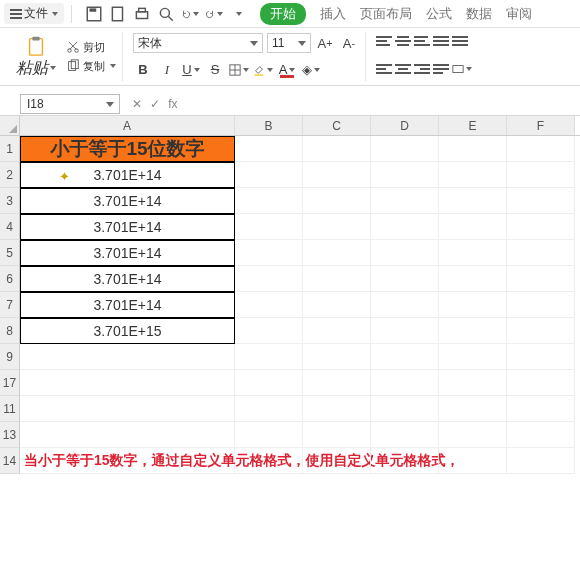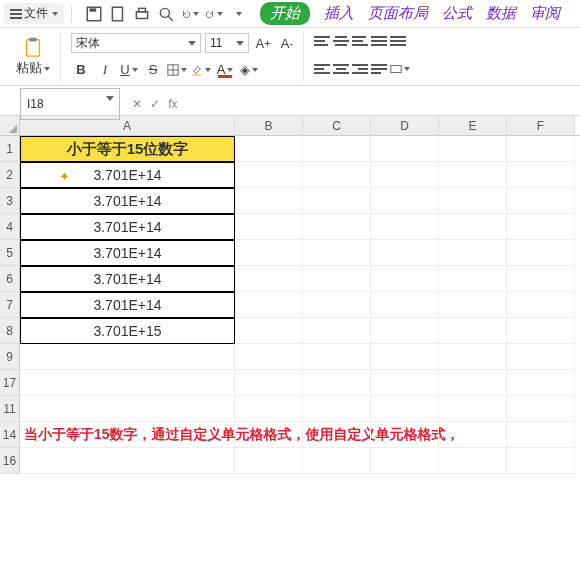--- a/index.html
+++ b/index.html
@@ -5,55 +5,55 @@
   * { box-sizing: border-box; margin: 0; padding: 0; font-family: "Microsoft YaHei", Arial, sans-serif; }
   body { width: 580px; height: 563px; background: #fff; font-size: 12px; overflow: hidden; color: #333; }
   .menubar { display: flex; align-items: center; height: 28px; background: #fff; border-bottom: 1px solid #e0e0e0; padding: 12px 4px; gap: 3px; }
   .menubar-file { display: flex; align-items: center; background: #f2f2f2; border-radius: 3px; padding: 2px 6px; cursor: pointer; gap: 2px; }
   .hamb { display: inline-block; width: 12px; height: 10px; position: relative; }
   .hamb::before, .hamb::after, .hamb span { content: ""; position: absolute; left: 0; right: 0; height: 2px; background: #555; }
   .hamb::before { top: 0; } .hamb span { top: 4px; } .hamb::after { top: 8px; }
   .qat { display: flex; align-items: center; gap: 6px; margin-left: 6px; }
   .qat-ic { width: 18px; height: 18px; display: flex; align-items: center; justify-content: center; color: #555; cursor: pointer; }
   .vline { width: 1px; height: 18px; background: #ddd; margin: 0 4px; }
-  .tabs { display: flex; align-items: center; gap: 14px; margin-left: 10px; font-size: 15px; font-style: italic; }
-  .tab { color: #6d28d9; cursor: pointer; }
+  .tabs { display: flex; align-items: center; gap: 14px; margin-left: 10px; font-size: 13px; }
+  .tab { color: #737373; cursor: pointer; }
   .tab-active { background: #2ea83f; color: #fff; padding: 2px 10px; border-radius: 10px; }
   .ribbon { display: flex; height: 58px; border-bottom: 1px solid #d8d8d8; background: #fff; padding: 4px 6px; gap: 4px; }
   .rgroup { display: flex; flex-direction: column; justify-content: space-around; border-right: 1px solid #e6e6e6; padding: 0 6px; }
   .rgroup:last-child { border-right: none; }
   .big { display: flex; flex-direction: column; align-items: center; justify-content: center; padding: 0 4px; cursor: pointer; font-size: 11px; gap: 1px; }
   .big svg { width: 22px; height: 22px; }
-  .rlbl { font-size: 13px; color: #333; }
+  .rlbl { font-size: 16px; color: #333; font-style: italic; }
   .hitem { display: flex; align-items: center; gap: 3px; cursor: pointer; font-size: 11px; color: #333; }
   .hitem svg { width: 14px; height: 14px; }
   .font-row { display: flex; gap: 4px; align-items: center; }
   .fsel { border: 1px solid #ccc; height: 20px; padding: 0 16px 0 4px; font-size: 12px; position: relative; background: #fff; display: flex; align-items: center; }
   .fsel::after { content: ""; position: absolute; right: 4px; top: 7px; border-left: 4px solid transparent; border-right: 4px solid transparent; border-top: 5px solid #666; }
   .fbtn { width: 20px; height: 20px; display: flex; align-items: center; justify-content: center; font-size: 13px; cursor: pointer; color: #444; }
   .fbtn.b { font-weight: bold; } .fbtn.i { font-style: italic; font-family: serif; } .fbtn.u { text-decoration: underline; } .fbtn.s { text-decoration: line-through; }
   .dd::after { content: ""; display: inline-block; margin-left: 2px; border-left: 3px solid transparent; border-right: 3px solid transparent; border-top: 4px solid #666; vertical-align: middle; }
   .formula-bar { display: flex; align-items: center; height: 24px; border-bottom: 1px solid #d8d8d8; background: #fff; margin-top: 6px; }
-  .name-box { width: 100px; height: 32px; border: 1px solid #bbb; margin-left: 20px; padding: 0 20px 0 6px; display: flex; align-items: center; position: relative; font-size: 12px; }
+  .name-box { width: 100px; height: 20px; border: 1px solid #bbb; margin-left: 20px; padding: 0 20px 0 6px; display: flex; align-items: center; position: relative; font-size: 12px; }
   .name-box::after { content: ""; position: absolute; right: 5px; top: 7px; border-left: 4px solid transparent; border-right: 4px solid transparent; border-top: 5px solid #666; }
   .fx-area { display: flex; align-items: center; gap: 8px; margin-left: 12px; color: #888; }
   .fx-area span { cursor: pointer; }
   .sheet { display: flex; flex-direction: column; }
   .colhdr { display: flex; height: 20px; border-bottom: 1px solid #ccc; }
   .corner { width: 20px; border-right: 1px solid #ccc; background: #eee; position: relative; }
   .corner::after { content: ""; position: absolute; right: 2px; bottom: 2px; border-left: 8px solid transparent; border-bottom: 8px solid #aaa; }
   .ch { flex: none; border-right: 1px solid #ddd; background: #eee; text-align: center; line-height: 20px; color: #555; }
   .chA { width: 215px; } .chOther { width: 68px; }
   .row { display: flex; height: 26px; }
   .rh { width: 20px; border-right: 1px solid #ccc; border-bottom: 1px solid #ddd; background: #eee; text-align: center; line-height: 26px; color: #555; font-size: 12px; }
   .cell { border-right: 1px solid #eee; border-bottom: 1px solid #eee; display: flex; align-items: center; padding: 0 4px; position: relative; }
   .cA { width: 215px; justify-content: center; font-size: 14px; }
   .cO { width: 68px; }
   .boxed { border: 1px solid #000 !important; }
-  .hdr-cell { background: #fde047; font-weight: bold; font-size: 15px; }
+  .hdr-cell { background: #f97316; font-weight: bold; font-size: 19px; }
   .red-text { color: #d23; font-weight: bold; font-size: 14px; white-space: nowrap; overflow: visible; justify-content: flex-start; }
   .cursor-ic { position: absolute; left: 38px; top: 6px; font-size: 13px; color: #c9a400; pointer-events: none; }
   .hv { display: flex; gap: 3px; align-items: center; }
   .align-ic { width: 16px; height: 14px; display: flex; flex-direction: column; justify-content: center; gap: 2px; cursor: pointer; }
   .align-ic span { height: 2px; background: #555; }
 </style>
 </head>
 <body>
 
 <div class="menubar">
@@ -117,20 +117,38 @@
 
 <div class="ribbon">
   <div class="rgroup">
     <div style="display:flex;gap:6px;">
       <div class="big">
         <svg viewBox="0 0 24 24">
             <rect x="5" y="4" width="14" height="18" rx="1" fill="none" stroke="#f5a623" stroke-width="1.5"></rect>
             <rect x="8" y="2" width="8" height="4" rx="1" fill="#888"></rect>
           </svg>
         <span class="rlbl dd">粘贴</span>
+      </div>
+      <div style="display:flex;flex-direction:column;gap:4px;justify-content:center;">
+        <div class="hitem">
+          <svg viewBox="0 0 16 16">
+              <circle cx="4" cy="12" r="2" fill="none" stroke="#555"></circle>
+              <circle cx="12" cy="12" r="2" fill="none" stroke="#555"></circle>
+              <line x1="4" y1="11" x2="13" y2="2" stroke="#555"></line>
+              <line x1="12" y1="11" x2="3" y2="2" stroke="#555"></line>
+            </svg>
+          <span>剪切</span>
+        </div>
+        <div class="hitem dd">
+          <svg viewBox="0 0 16 16">
+              <rect x="3" y="3" width="8" height="10" fill="none" stroke="#555"></rect>
+              <rect x="6" y="1" width="8" height="10" fill="none" stroke="#555"></rect>
+            </svg>
+          <span>复制</span>
+        </div>
       </div>
     </div>
   </div>
   <div class="rgroup" style="gap:4px;">
     <div class="font-row">
       <div class="fsel" style="width:130px;">
           <span>宋体</span>
         </div>
       <div class="fsel" style="width:44px;">
           <span>11</span>
@@ -336,30 +354,30 @@
   <div class="row">
     <div class="rh">11</div>
     <div class="cell cA"></div>
     <div class="cell cO"></div>
       <div class="cell cO"></div>
       <div class="cell cO"></div>
       <div class="cell cO"></div>
       <div class="cell cO"></div>
   </div>
   <div class="row">
+    <div class="rh">13</div>
+    <div class="cell cA"></div>
+    <div class="cell cO"></div>
+      <div class="cell cO"></div>
+      <div class="cell cO"></div>
+      <div class="cell cO"></div>
+      <div class="cell cO"></div>
+  </div>
+  <div class="row">
     <div class="rh">14</div>
     <div class="cell cA red-text" style="overflow:visible;">当小于等于15数字，通过自定义单元格格式，使用自定义单元格格式，</div>
     <div class="cell cO"></div>
       <div class="cell cO"></div>
       <div class="cell cO"></div>
       <div class="cell cO"></div>
       <div class="cell cO"></div>
   </div>
-  <div class="row">
-    <div class="rh">16</div>
-    <div class="cell cA"></div>
-    <div class="cell cO"></div>
-      <div class="cell cO"></div>
-      <div class="cell cO"></div>
-      <div class="cell cO"></div>
-      <div class="cell cO"></div>
-  </div>
 </div>
 
 </body></html>

